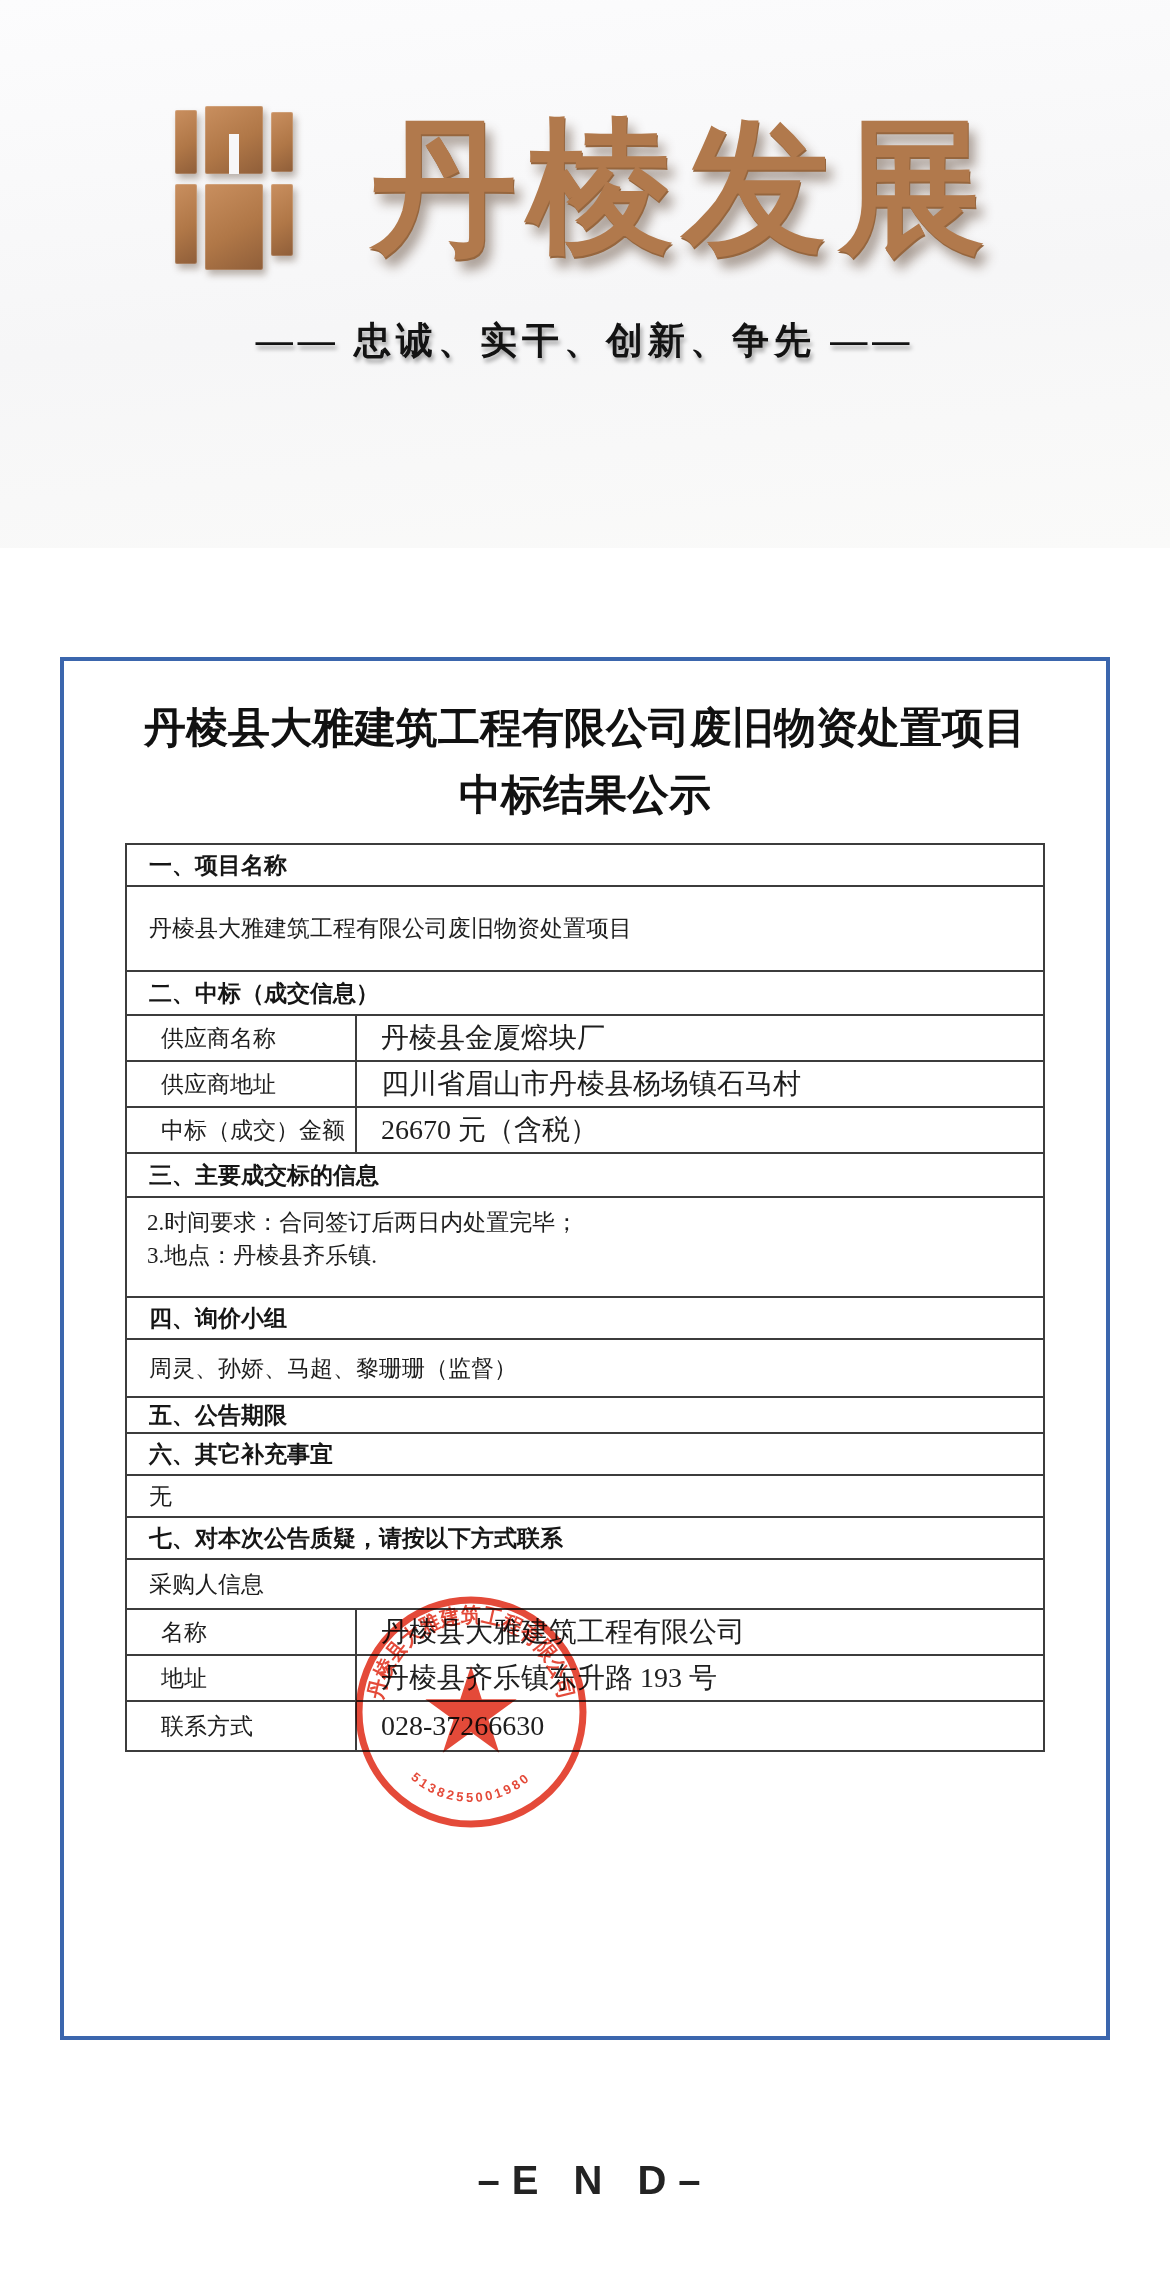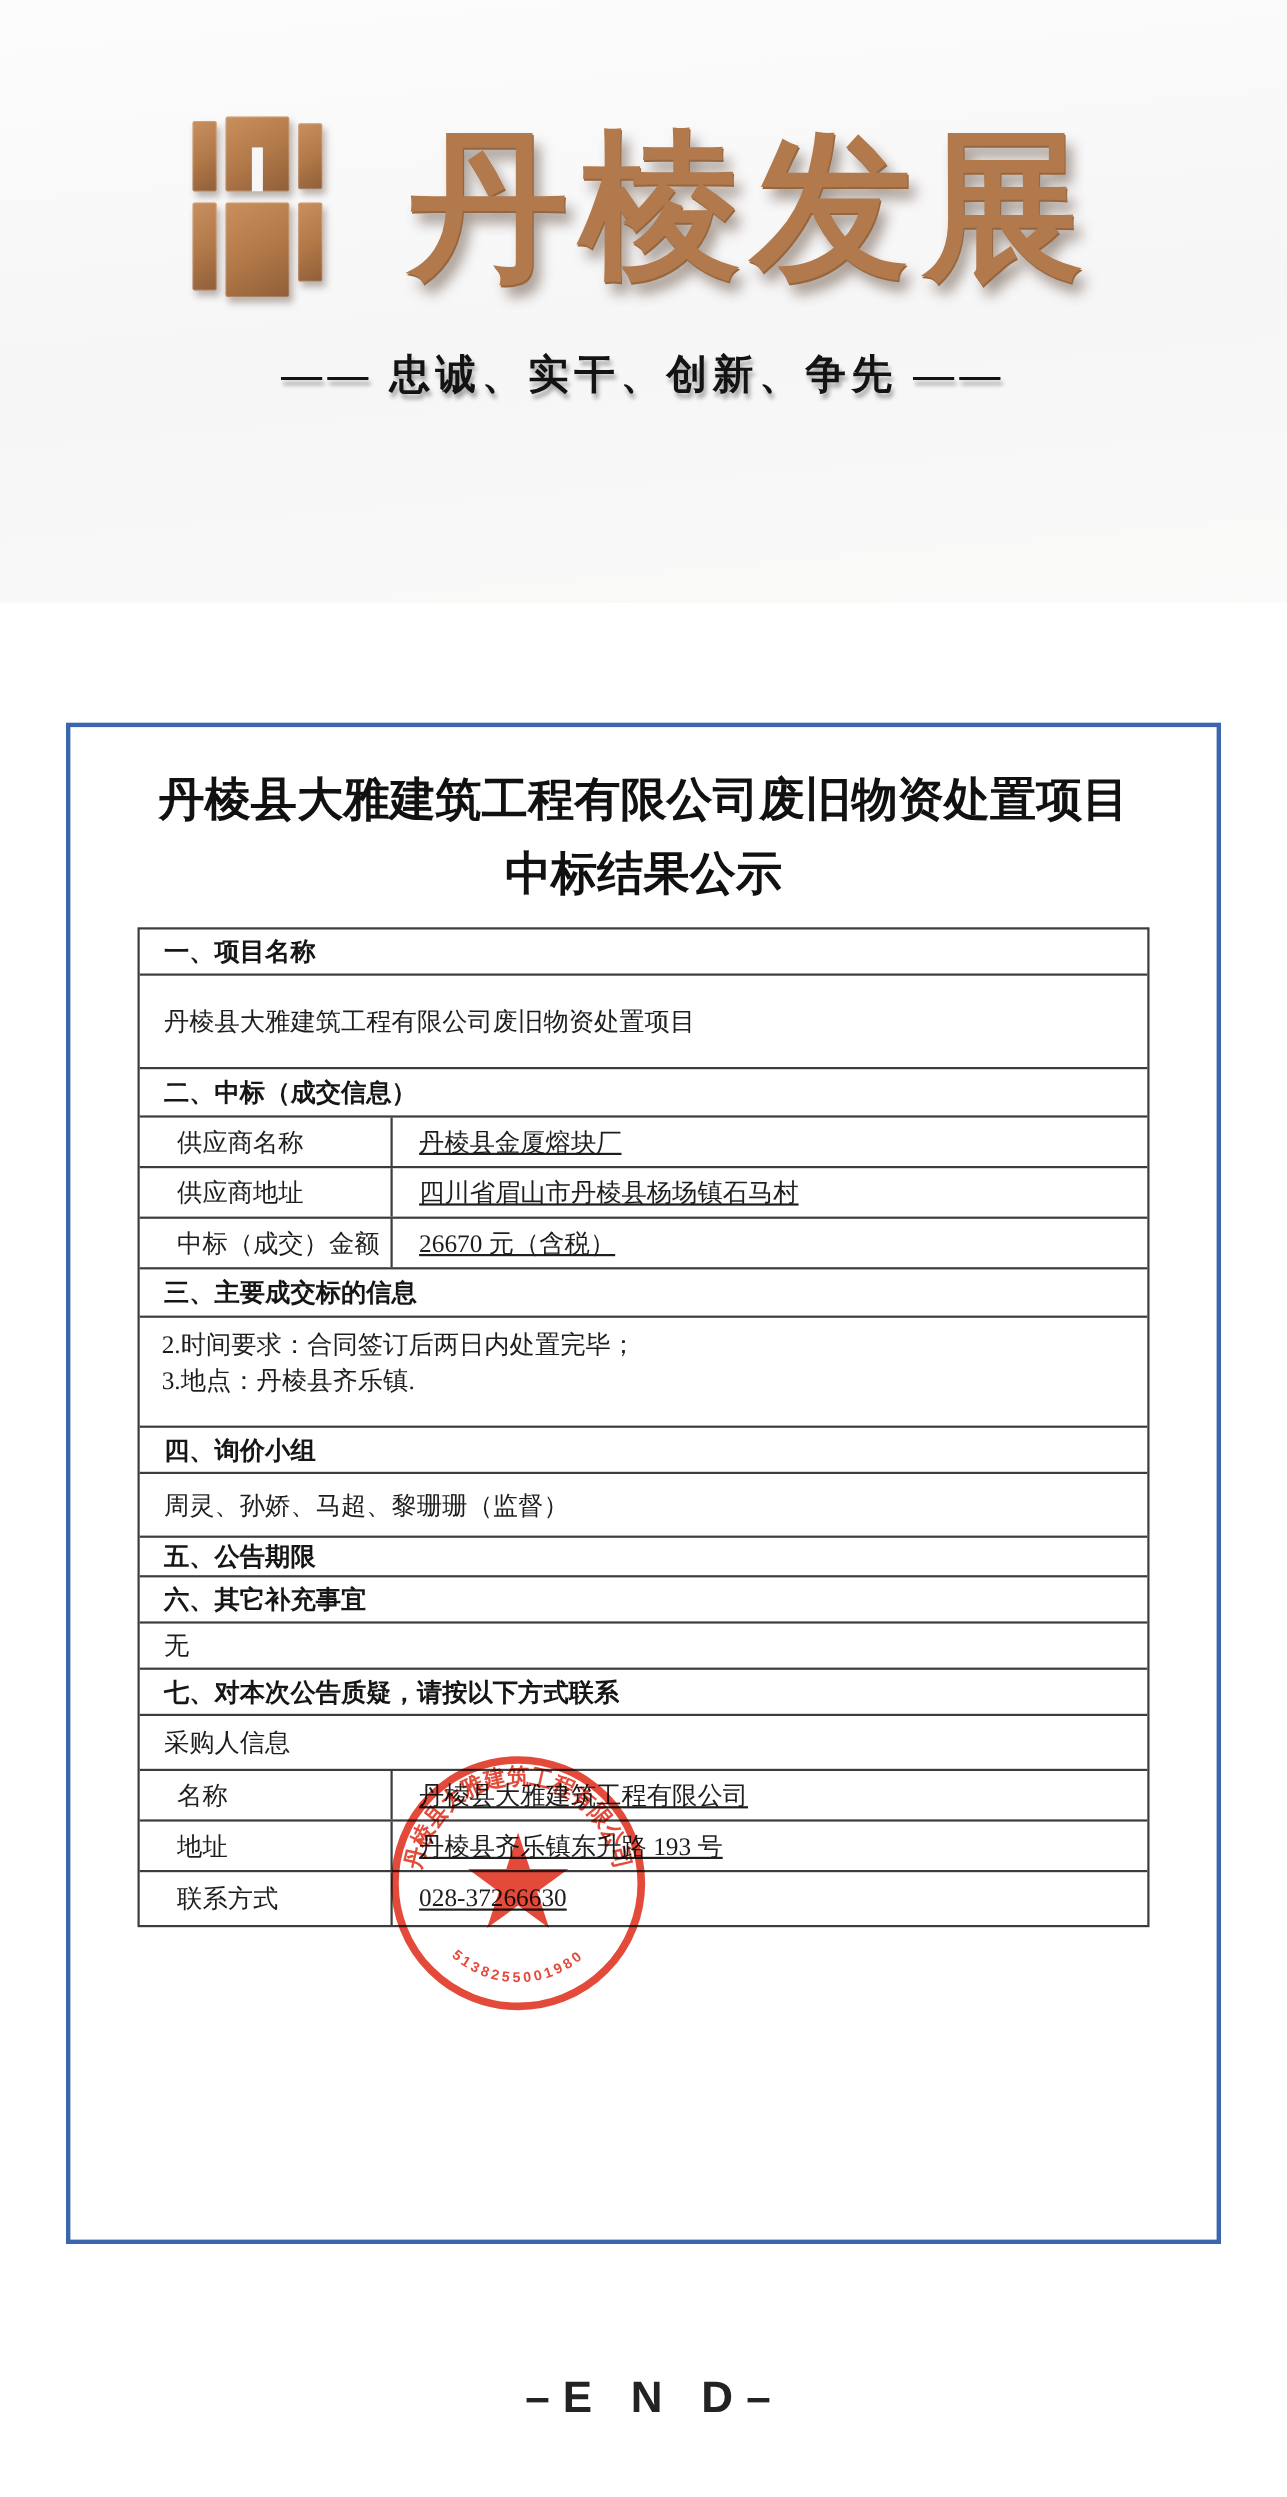--- a/index.html
+++ b/index.html
@@ -63,21 +63,21 @@
   .sec-row {
     font-family:"Liberation Sans","DejaVu Sans",sans-serif;
     font-weight:bold; font-size:23px; color:#161616;
     display:flex; align-items:center; padding-left:22px;
   }
   .content-row { font-size:23px; display:flex; align-items:center; padding-left:22px; }
   .cell-label {
     width:218px; border-right:2px solid #3c3c3c; padding:0 8px 0 22px;
     display:flex; align-items:center; font-size:23px;margin-left:12px;
   }
-  .cell-value { flex:1; padding:0 10px 0 24px; display:flex; align-items:center; font-size:23px;text-decoration:underline; }
+  .cell-value { flex:1; padding:0 10px 0 24px; display:flex; align-items:center; font-size:28px; }
   .ml-row { display:block; padding:8px 12px 10px 20px; font-size:23px; line-height:33px; }
 
   .rh36 { min-height:36px; } .rh40 { min-height:40px; } .rh42 { min-height:42px; }
   .rh44 { min-height:44px;text-align:right; } .rh46 { min-height:46px; } .rh50 { min-height:50px; }
   .rh58 { min-height:58px; } .rh85 { min-height:85px; } .rh100 { min-height:100px; }
 
   
   .stamp {
     position:absolute; left:351px; top:1592px; width:240px; height:240px;
     opacity:.92; mix-blend-mode:multiply; pointer-events:none;

